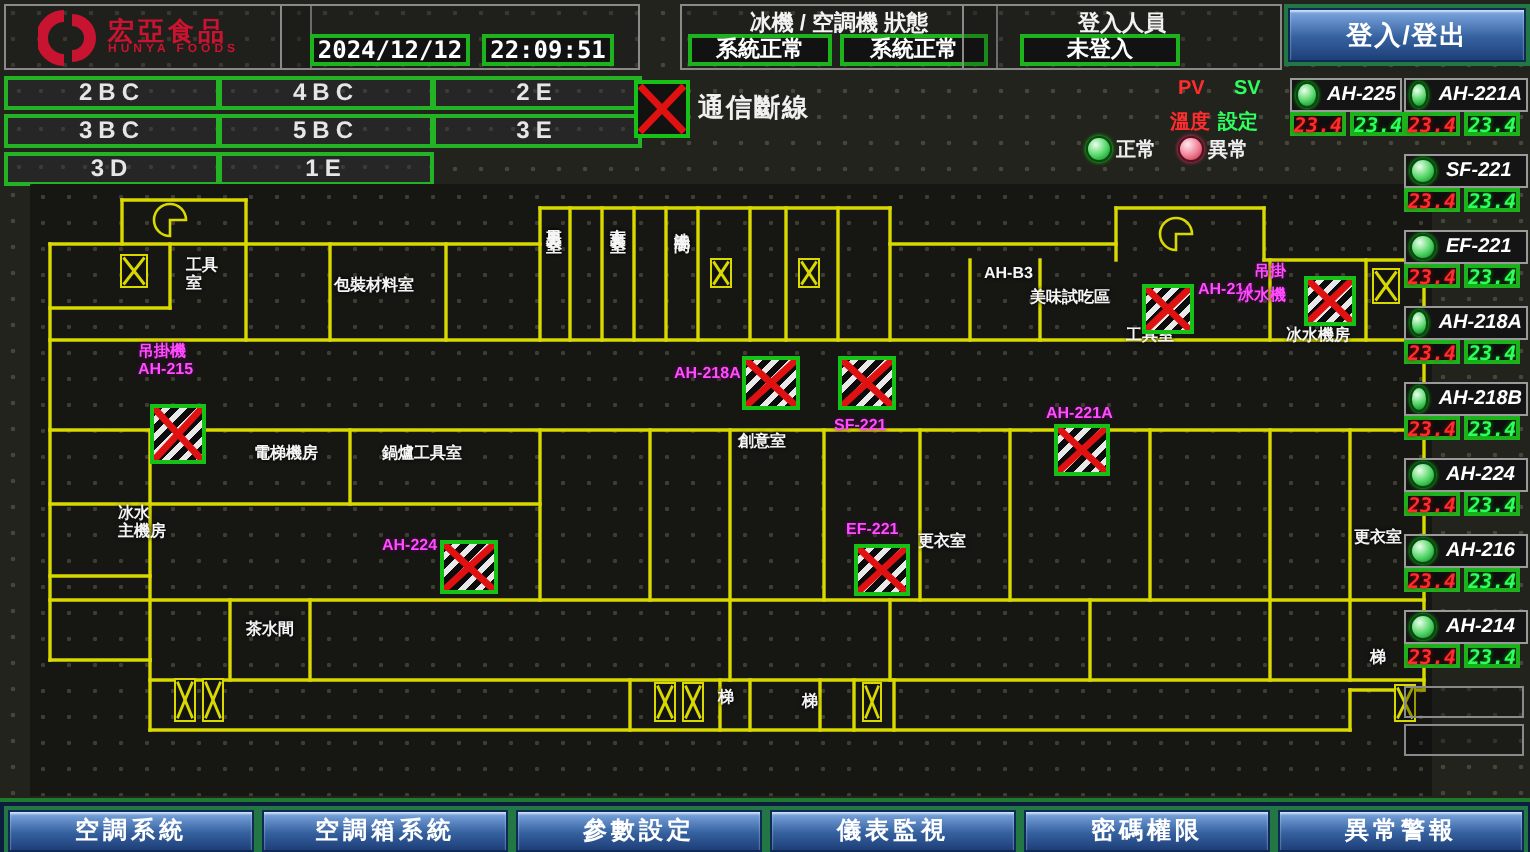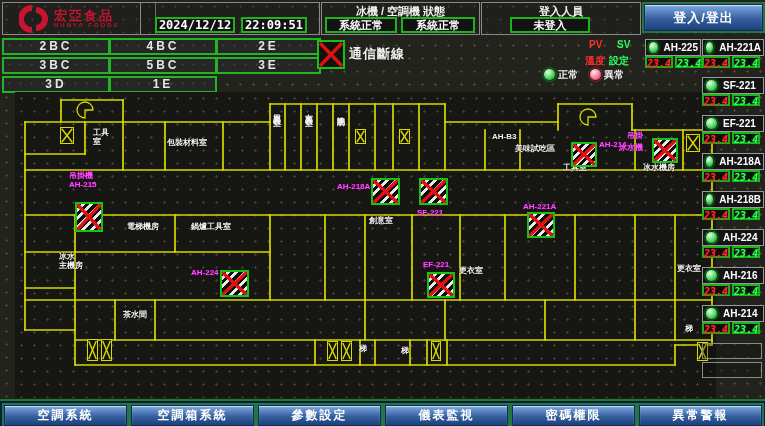--- a/index.html
+++ b/index.html
@@ -19,21 +19,21 @@
            text-align:center;cursor:pointer;box-shadow:inset 0 1px 1px #cfe0f5;}
   .floorbtn{background:#262626;border:2px solid #24b324;color:#e6e6e6;font-weight:bold;
             font-size:12px;letter-spacing:3px;text-align:center;cursor:pointer;
             background-image:radial-gradient(circle,#3c3c34 1px,transparent 1.2px);background-size:11px 11px;}
   .led{display:inline-block;width:11px;height:11px;border-radius:50%;
        background:radial-gradient(circle at 35% 30%,#eaffea,#4fd463 55%,#0d7a22);
        border:1px solid #0a4a14;box-shadow:0 0 2px #0f0;}
   .led.red{background:radial-gradient(circle at 35% 30%,#ffe9ee,#ef7d92 55%,#b02a3d);
        border-color:#5a1020;box-shadow:0 0 2px #f36;}
   .devname{display:flex;align-items:center;gap:5px;background:#141414;border:1px solid #9a9a9a;
-           padding:0 2px;height:15px;}
+           padding:0 2px;height:15px;font-style:italic;}
   .devname .nm{font-weight:bold;font-size:10px;color:#fff;white-space:nowrap;}
   .devvals{display:flex;gap:2px;height:12px;}
   .devvals .cell{flex:1;border:2px solid #1db31d;background:#0e0e0e;text-align:left;
            font-family:"DejaVu Sans Mono",monospace;font-style:italic;font-weight:bold;
            font-size:10px;line-height:12px;}
   .cell.pv{color:#ff2d2d;text-shadow:0 0 2px #a00;}
   .cell.sv{color:#2dff5e;text-shadow:0 0 2px #0a0;}
   .emptyrow{border:1px solid #8a8a8a;background:rgba(10,10,10,.3);}
   #plan{left:0;top:92px;width:701px;height:306px;
         background:#161613;
@@ -70,21 +70,21 @@
       <div class="logo-cn">宏亞食品</div>
       <div class="logo-en">HUNYA FOODS</div>
     </div>
   </div>
 
   <div class="abs panel" style="left:140px;top:2px;width:178px;height:31px;">
     <div class="abs gbox mono" style="left:14px;top:14px;width:76px;height:12px;line-height:12px;">2024/12/12</div>
     <div class="abs gbox mono" style="left:100px;top:14px;width:62px;height:12px;line-height:12px;">22:09:51</div>
   </div>
 
-  <div class="abs panel" style="left:321px;top:2px;width:157px;height:31px;">
+  <div class="abs panel" style="left:340px;top:2px;width:157px;height:31px;">
     <div class="plabel" style="margin-top:1px;">冰機 / 空調機 狀態</div>
     <div class="abs gbox" style="left:3px;top:14px;width:68px;height:12px;line-height:12px;font-size:11px;">系統正常</div>
     <div class="abs gbox" style="left:79px;top:14px;width:70px;height:12px;line-height:12px;font-size:11px;">系統正常</div>
   </div>
 
   <div class="abs panel" style="left:481px;top:2px;width:158px;height:31px;">
     <div class="plabel" style="margin-top:1px;">登入人員</div>
     <div class="abs gbox" style="left:28px;top:14px;width:76px;height:12px;line-height:12px;font-size:11px;">未登入</div>
   </div>
 

